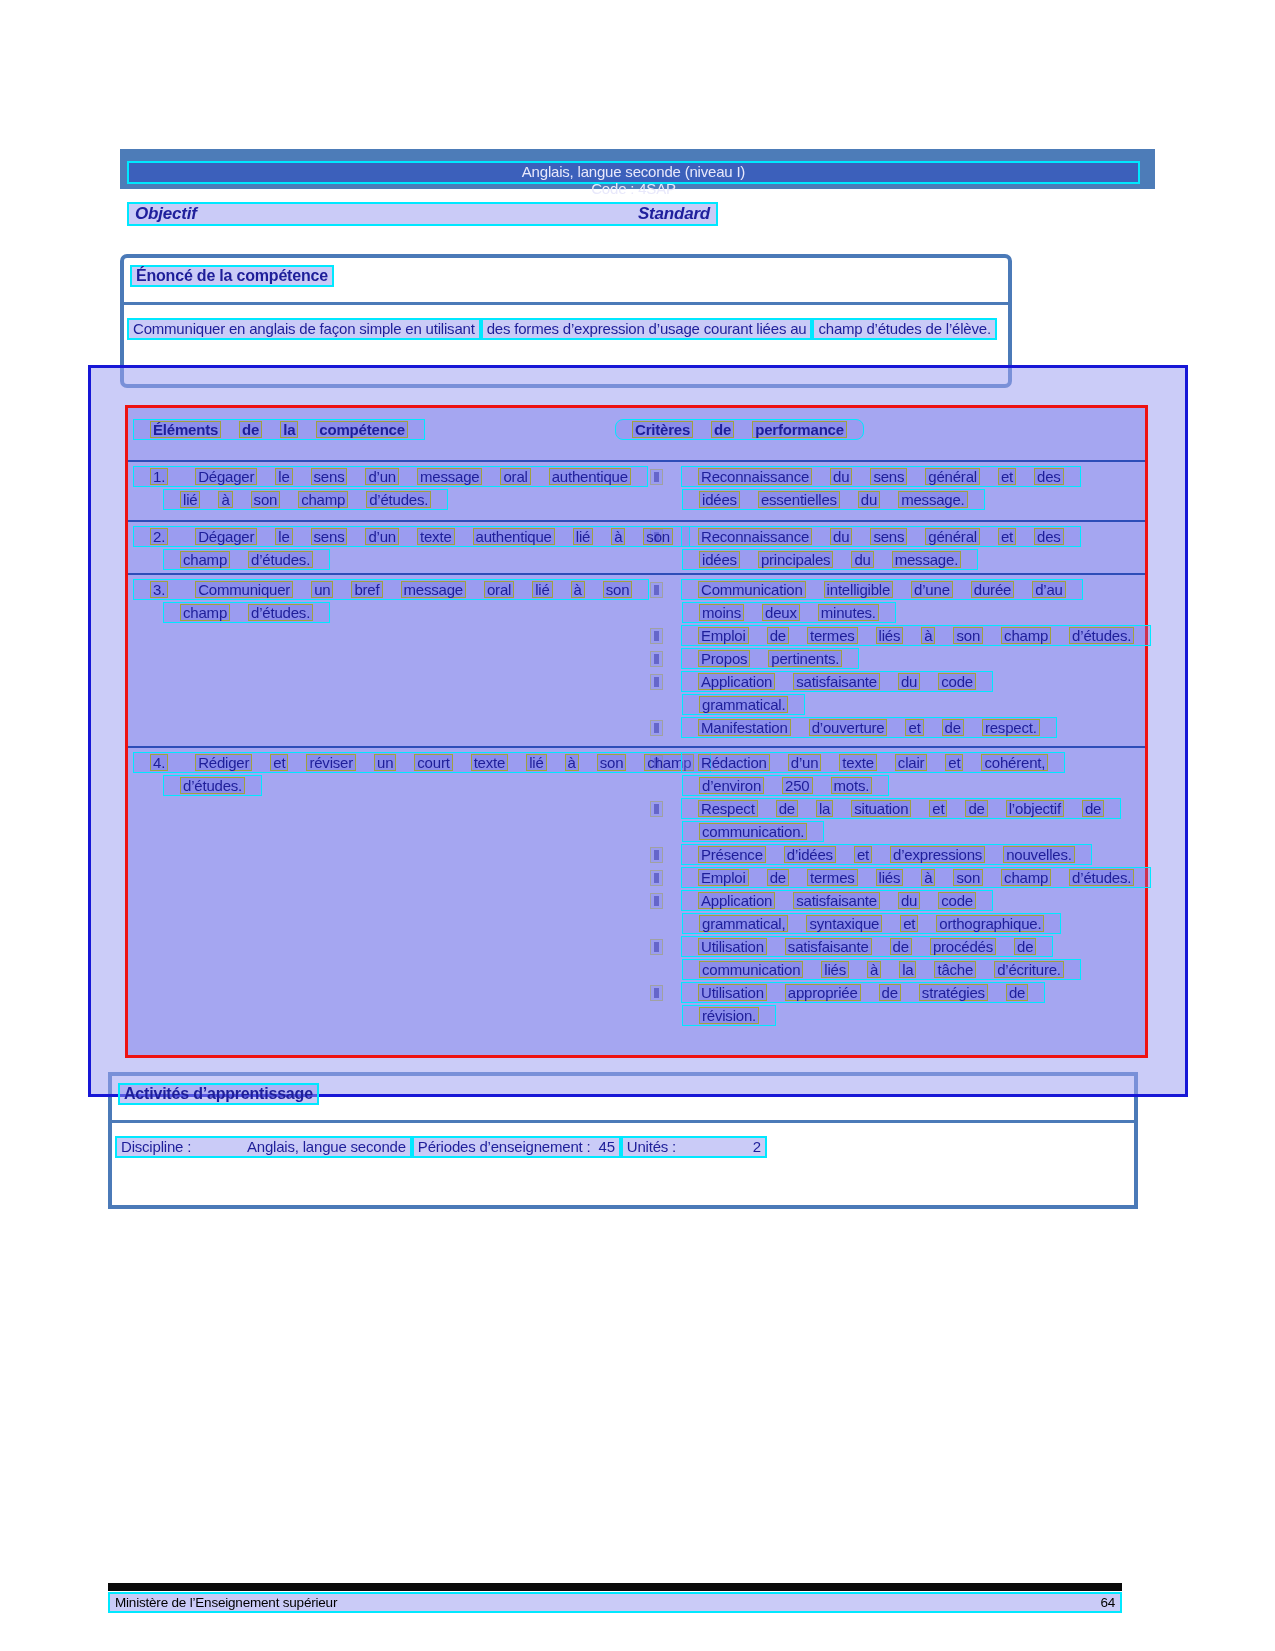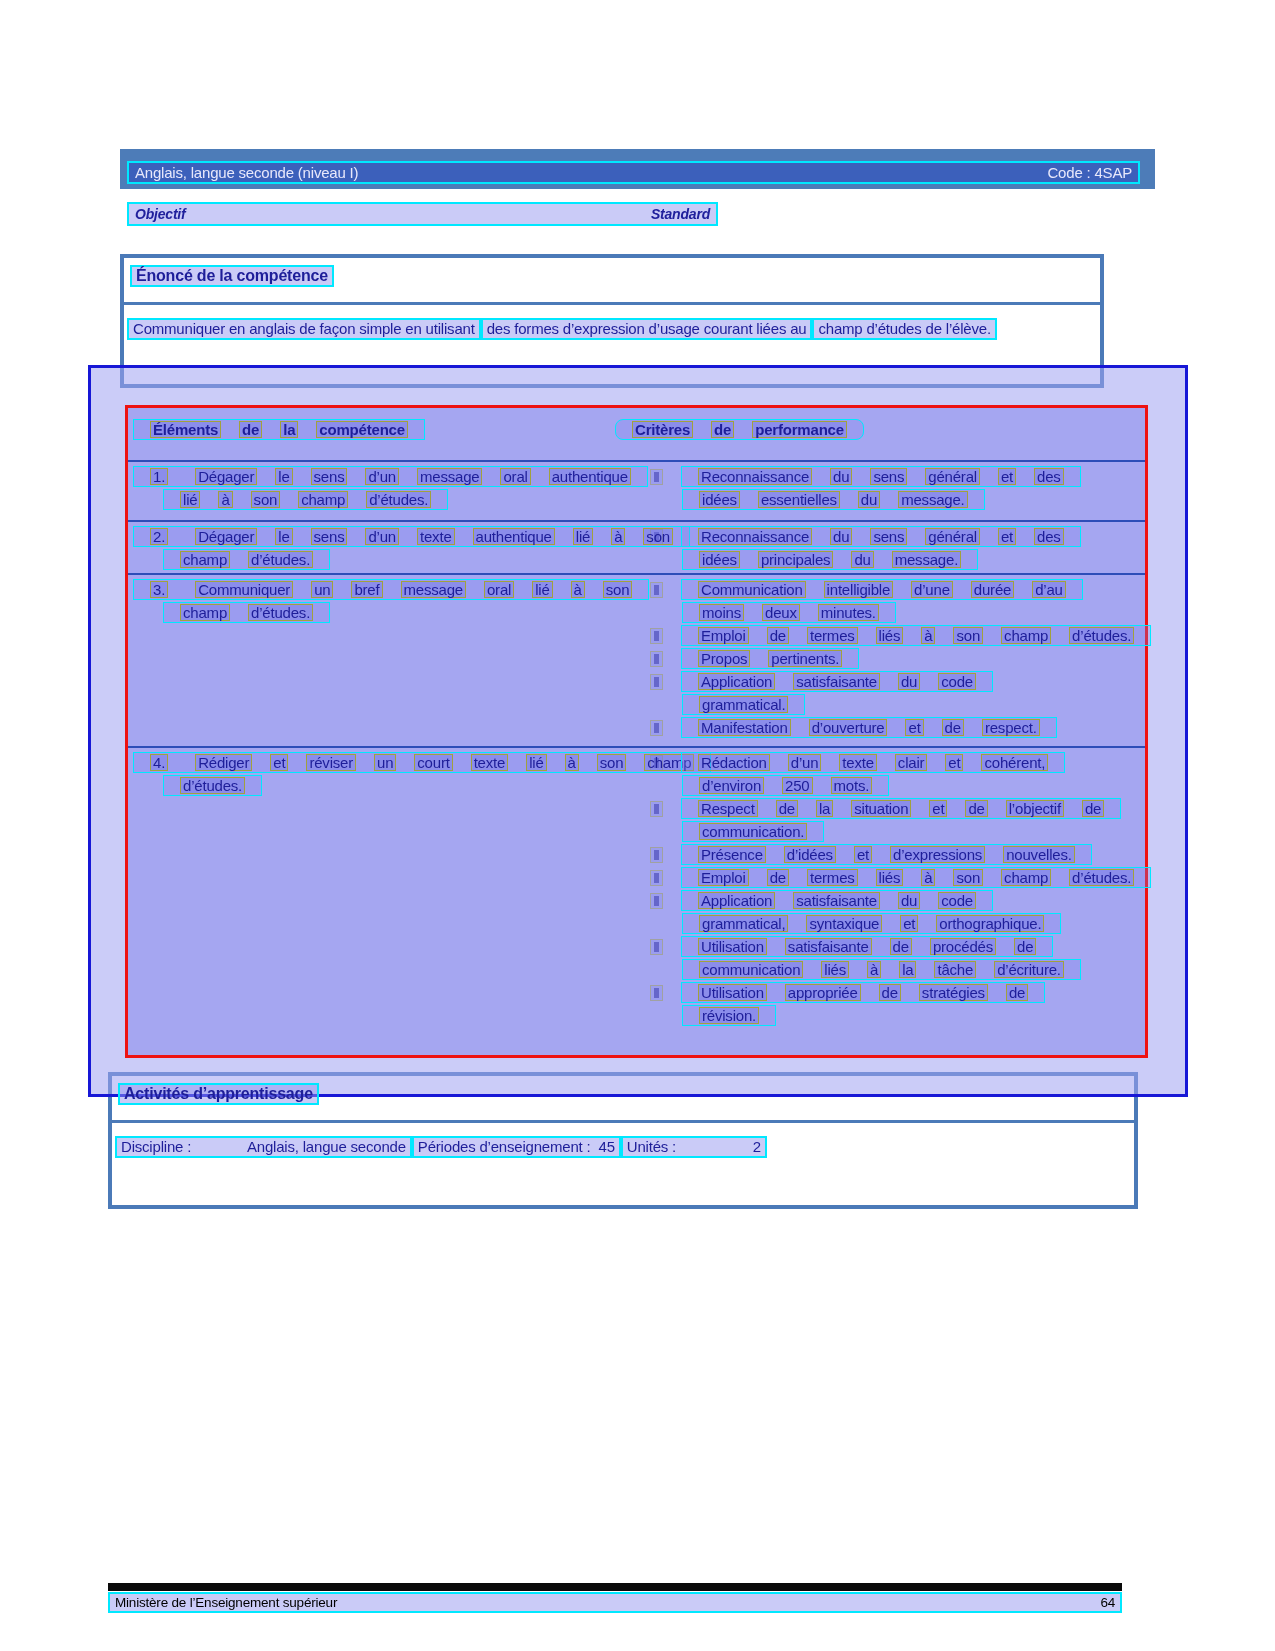--- a/index.html
+++ b/index.html
@@ -15,30 +15,30 @@
      padding:0 2px;line-height:15px;font-size:15px;}
   .num{min-width:17px;margin-right:9px;}
   .blt{margin-right:18px;padding:2px 3px;}
   .bsq{width:5px;height:10px;background:#1e1e99;display:block;}
   .bold{font-weight:bold;}
 
   
   .topbar{position:absolute;left:120px;top:149px;width:1035px;height:40px;background:#4d7cb8;}
   .topbar-inner{position:absolute;left:7px;right:15px;top:12px;height:23px;box-sizing:border-box;
       background:#3c60bb;border:2px solid #00e8ff;display:flex;justify-content:space-between;
-      align-items:center;padding:0 6px;color:#e8e8fb;font-size:15px;z-index:5;}
+      align-items:center;padding:0 6px;color:#e8e8fb;font-size:15px;z-index:5;flex-direction:column;}
 
   
   .subheader{position:absolute;left:127px;top:202px;width:591px;height:24px;box-sizing:border-box;
       border:2px solid #00e8ff;background:rgba(150,152,240,0.5);display:flex;justify-content:space-between;
-      align-items:center;padding:0 6px;font-size:14px;font-weight:bold;font-style:italic;color:#20209c;z-index:5;}
+      align-items:center;padding:0 6px;font-size:17px;font-weight:bold;font-style:italic;color:#20209c;z-index:5;}
 
   
   .box{position:absolute;box-sizing:border-box;border:4px solid #4b7ab8;background:#ffffff;}
-  .enonce{left:120px;top:254px;width:984px;height:134px;}
+  .enonce{left:120px;top:254px;width:892px;height:134px;border-radius:7px;}
   .activites{left:108px;top:1072px;width:1030px;height:137px;}
   .box-title{padding:7px 0 0 6px;}
   .box-divider{position:absolute;left:0;right:0;top:44px;height:3px;background:#4b7ab8;}
   .box-body{position:absolute;top:51px;left:3px;right:3px;display:flex;flex-direction:row;margin-top:8px;}
   .pline{height:23px;display:flex;align-items:center;}
   .fl{display:inline-block;min-width:118px;}
   .fv{display:inline-block;margin-left:8px;}
 
   
   .ctable{position:absolute;left:128px;top:408px;width:1017px;height:647px;

